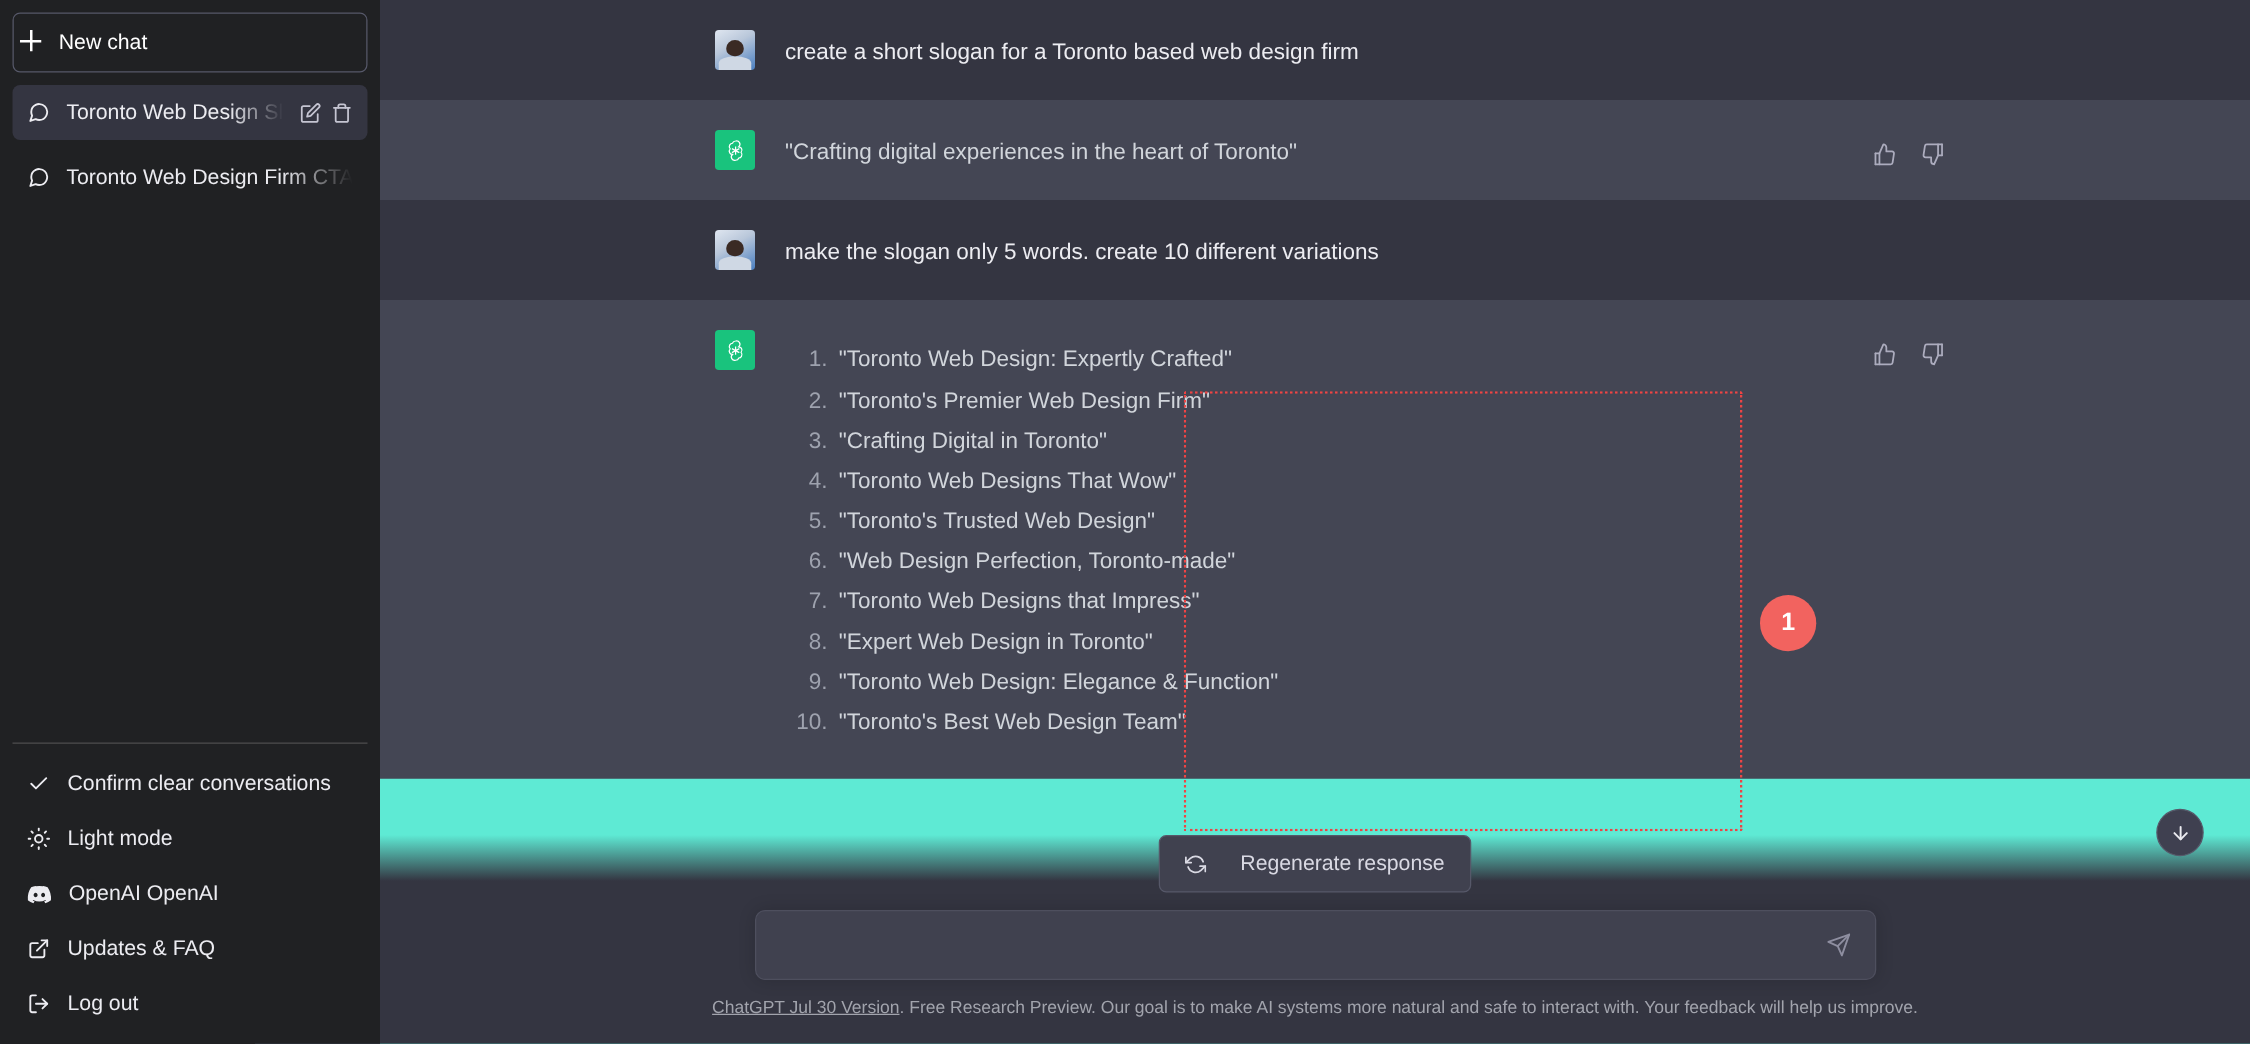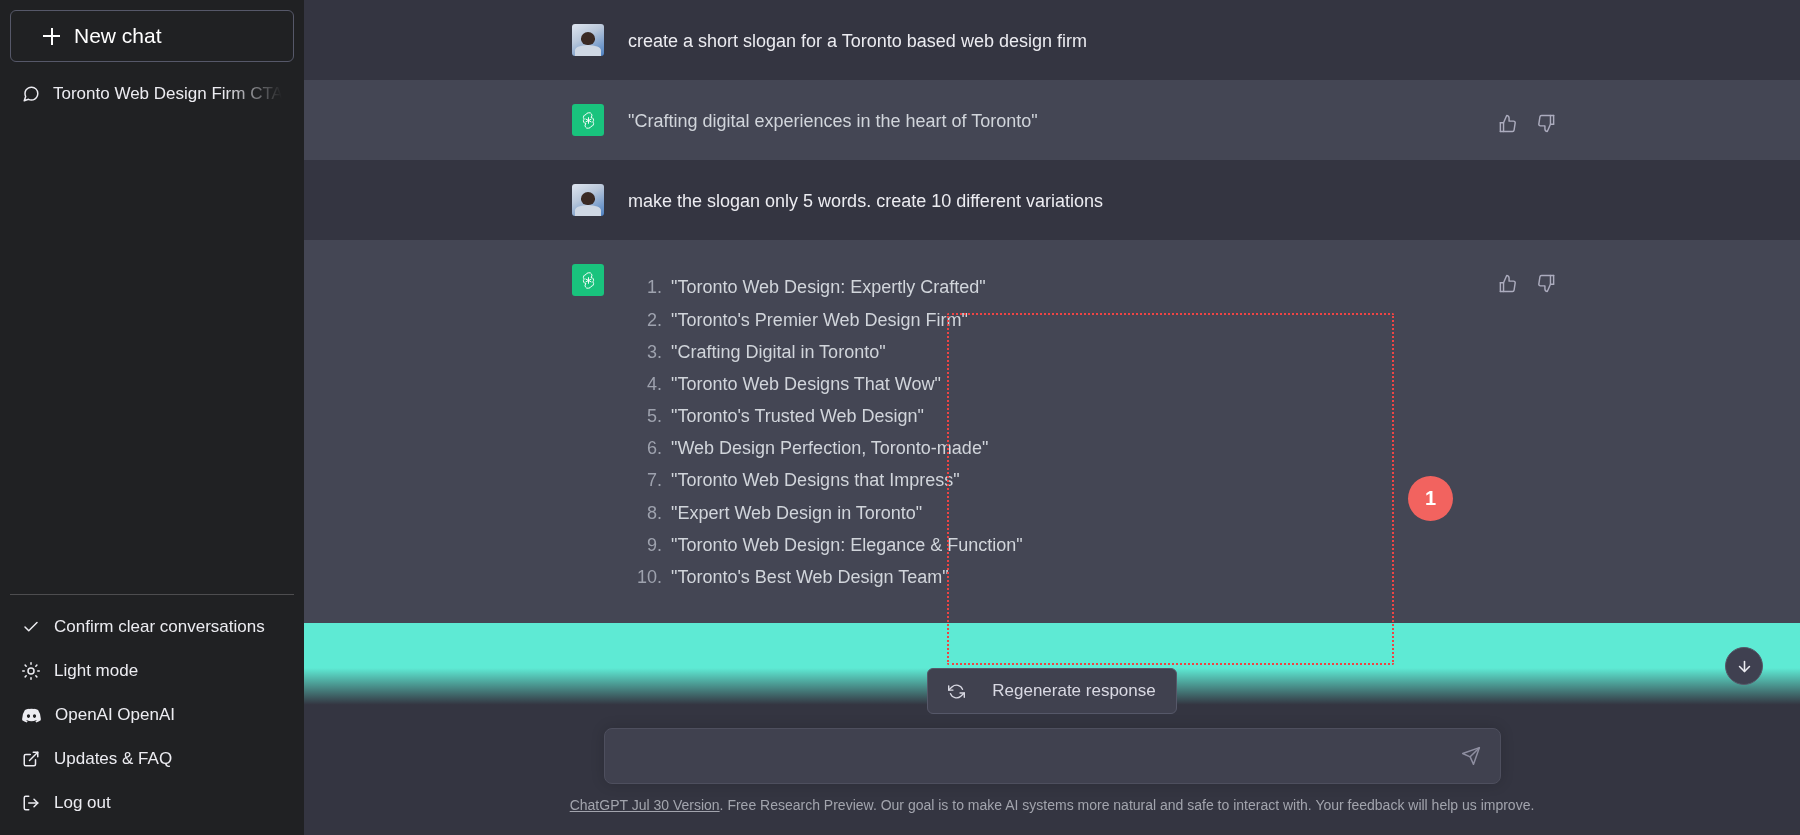--- a/index.html
+++ b/index.html
@@ -13,25 +13,25 @@
 
   
   .sidebar {
     width: 304px; min-width: 304px; height: 835px;
     background: #202123;
     display: flex; flex-direction: column;
     padding: 10px;
     color: #ececf1;
   }
   .new-chat {
-    display: flex; align-items: center; gap: 14px;
+    display: flex; align-items: flex-start; gap: 14px;
     border: 1px solid #565869;
     border-radius: 6px;
-    padding: 13px 32px;
-    font-size: 21px;
+    padding: 13px 5px;
+    font-size: 17px;
     color: #ffffff;
     cursor: pointer;
     margin-bottom: 10px;
   }
   .plus-ico { width: 17px; height: 17px; position: relative; display:inline-block; }
   .plus-ico::before, .plus-ico::after {
     content: ""; position: absolute; background: #ffffff;
   }
   .plus-ico::before { left: 7.5px; top: 0; width: 2px; height: 17px; }
   .plus-ico::after  { top: 7.5px; left: 0; height: 2px; width: 17px; }
@@ -260,20 +260,42 @@
 
   <aside class="sidebar">
 
     <div class="new-chat">
       <span class="plus-ico"></span>
       <span>New chat</span>
     </div>
 
     <div class="conv-list">
 
+      <div class="conv active">
+        <span>
+          <svg width="18" height="18" viewBox="0 0 24 24" fill="none" stroke="#ececf1" stroke-width="2" stroke-linecap="round" stroke-linejoin="round">
+            <path d="M21 11.5a8.38 8.38 0 01-.9 3.8 8.5 8.5 0 01-7.6 4.7 8.38 8.38 0 01-3.8-.9L3 21l1.9-5.7a8.38 8.38 0 01-.9-3.8 8.5 8.5 0 014.7-7.6 8.38 8.38 0 013.8-.9h.5a8.48 8.48 0 018 8v.5z"></path>
+          </svg>
+        </span>
+        <span class="conv-title faded">Toronto Web Design Sl</span>
+        <span class="conv-actions">
+          <span>
+            <svg width="17" height="17" viewBox="0 0 24 24" fill="none" stroke="#c5c5d2" stroke-width="2" stroke-linecap="round" stroke-linejoin="round">
+              <path d="M11 4H4a2 2 0 00-2 2v14a2 2 0 002 2h14a2 2 0 002-2v-7"></path>
+              <path d="M18.5 2.5a2.121 2.121 0 013 3L12 15l-4 1 1-4 9.5-9.5z"></path>
+            </svg>
+          </span>
+          <span>
+            <svg width="17" height="17" viewBox="0 0 24 24" fill="none" stroke="#c5c5d2" stroke-width="2" stroke-linecap="round" stroke-linejoin="round">
+              <polyline points="3 6 5 6 21 6"></polyline>
+              <path d="M19 6v14a2 2 0 01-2 2H7a2 2 0 01-2-2V6m3 0V4a2 2 0 012-2h4a2 2 0 012 2v2"></path>
+            </svg>
+          </span>
+        </span>
+      </div>
 
       <div class="conv">
         <span>
           <svg width="18" height="18" viewBox="0 0 24 24" fill="none" stroke="#ececf1" stroke-width="2" stroke-linecap="round" stroke-linejoin="round">
             <path d="M21 11.5a8.38 8.38 0 01-.9 3.8 8.5 8.5 0 01-7.6 4.7 8.38 8.38 0 01-3.8-.9L3 21l1.9-5.7a8.38 8.38 0 01-.9-3.8 8.5 8.5 0 014.7-7.6 8.38 8.38 0 013.8-.9h.5a8.48 8.48 0 018 8v.5z"></path>
           </svg>
         </span>
         <span class="conv-title faded">Toronto Web Design Firm CTA</span>
       </div>
 

